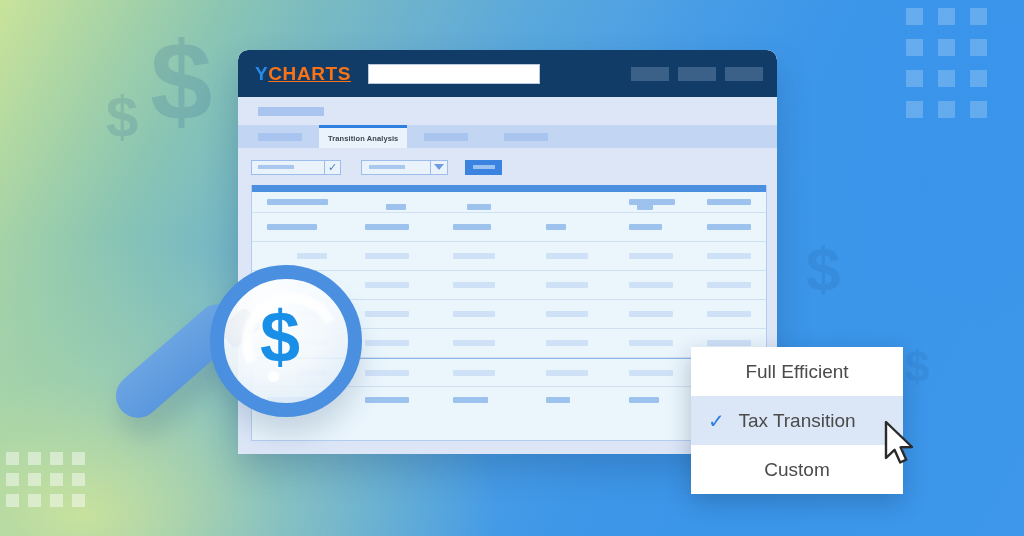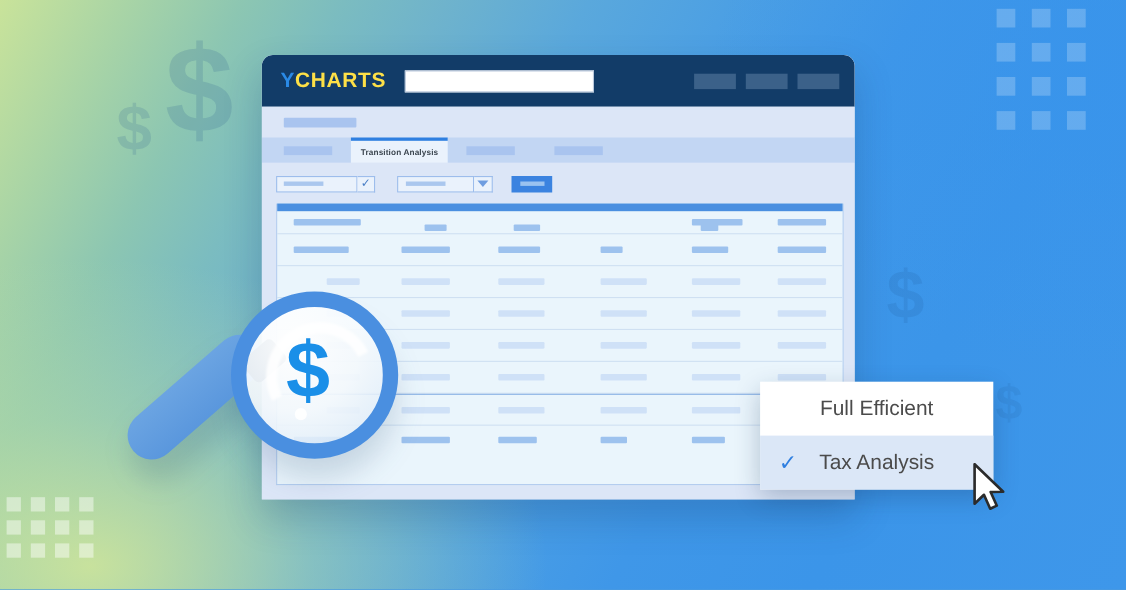--- a/index.html
+++ b/index.html
@@ -72,21 +72,21 @@
     background:#dce6f7;
     box-shadow:0 16px 34px rgba(20,50,90,.22);
     overflow:hidden;
   }
   .win-header{
     height:47px;background:#123c68;border-radius:10px 10px 0 0;
     display:flex;align-items:center;padding:0 14px 0 17px;
   }
   .logo{font-size:19px;font-weight:bold;letter-spacing:.6px;white-space:nowrap;}
   .logo .y{color:#2a8ae6;}
-  .logo .rest{color:#fde047;}
+  .logo .rest{color:#f97316;text-decoration:underline;}
   .searchbar{
     margin-left:17px;width:170px;height:18px;background:#ffffff;
     border:1px solid #b9c8dc;
   }
   .navbtns{margin-left:auto;display:flex;gap:9px;}
   .navbtns span{width:38px;height:14px;background:#3b6189;}
 
   .subbar{height:28px;background:#dce6f7;display:flex;align-items:center;padding-left:20px;}
   .subbar .pill{width:66px;height:9px;background:#a9c4ef;border-radius:1px;}
 
@@ -492,21 +492,24 @@
     <div class="lens-dollar">$</div>
     <div class="lens-ring"></div>
   </div>
 
   <div class="dropdown">
     <div class="dd-item">
       <span>Full Efficient</span>
     </div>
     <div class="dd-item selected">
       <span class="dd-check">✓</span>
-      <span>Tax Analysis</span>
+      <span>Tax Transition</span>
+    </div>
+    <div class="dd-item">
+      <span>Custom</span>
     </div>
   </div>
 
   <svg class="cursor" viewBox="0 0 34 44">
     <path d="M2 1 L2 37 L10.5 28.8 L16.2 41.5 L22.2 38.7 L16.6 26.3 L28 26 Z" fill="#ffffff" stroke="#2b2b2b" stroke-width="2.4" stroke-linejoin="round"></path>
   </svg>
 
 </div>
 
 </body></html>

